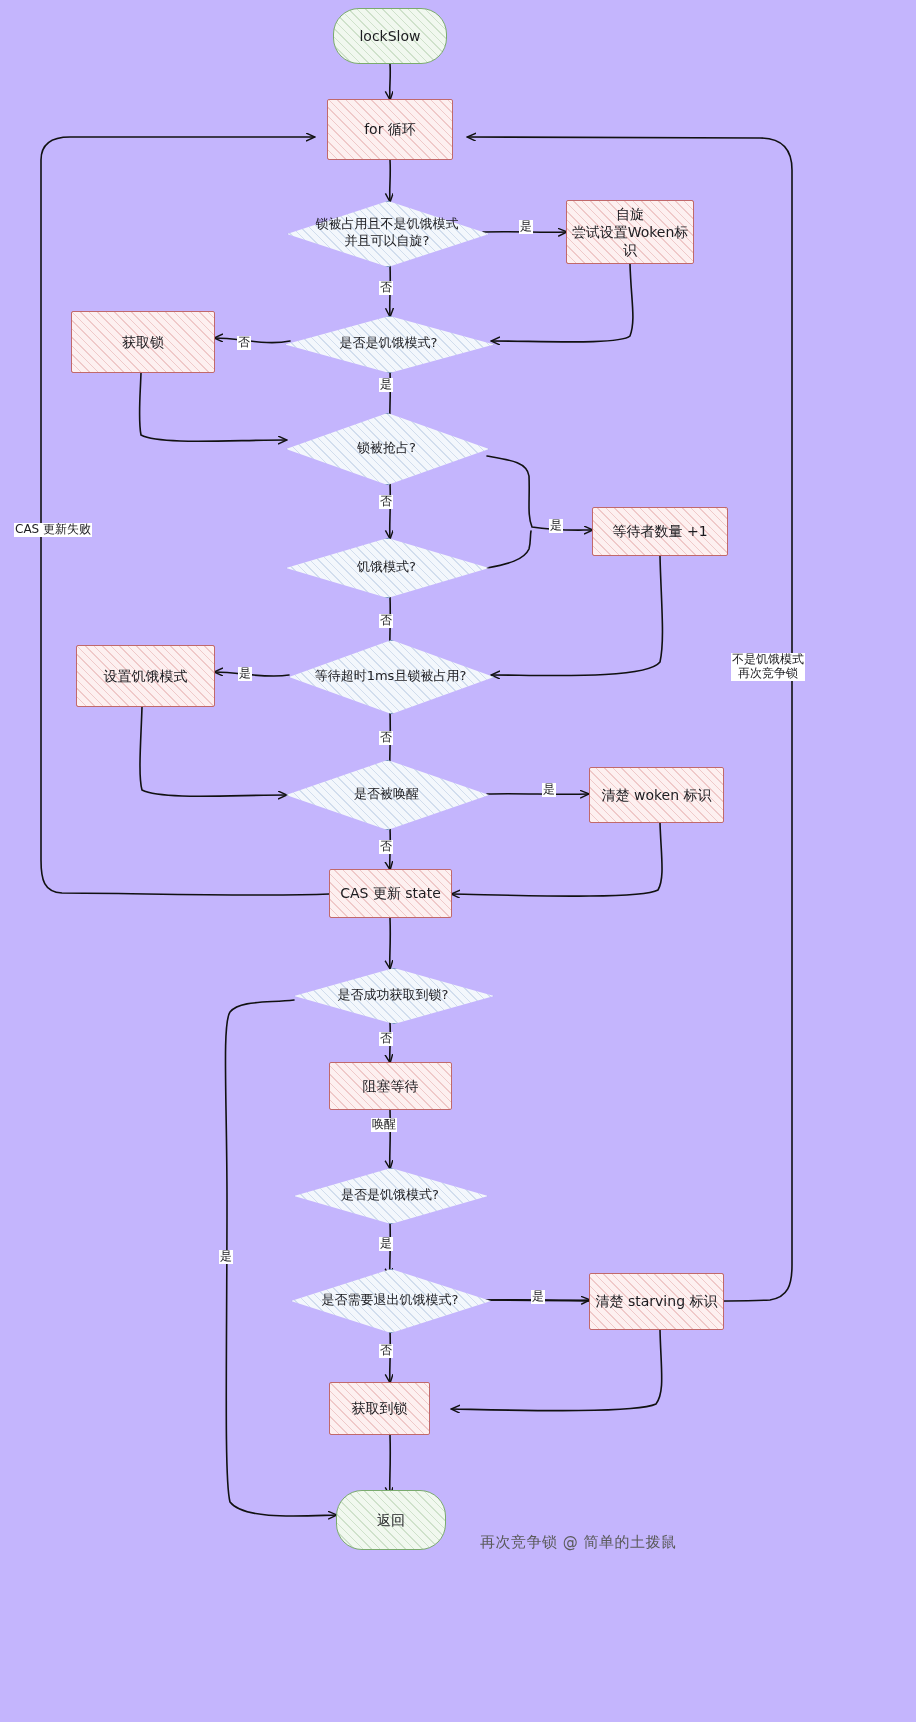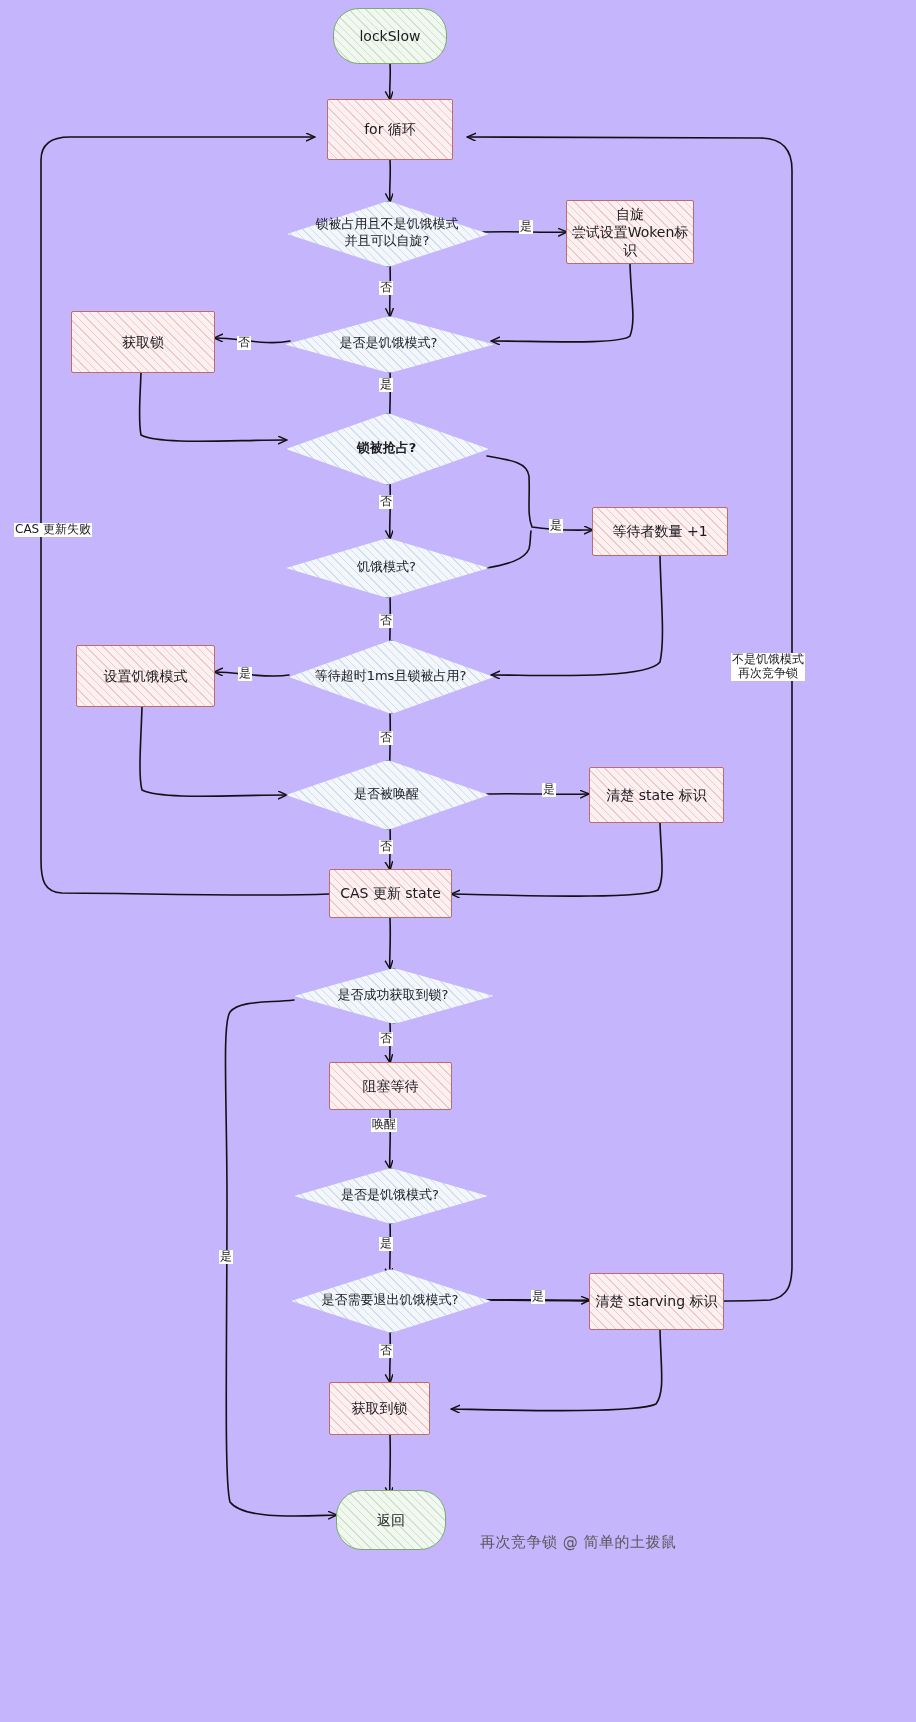--- a/index.html
+++ b/index.html
@@ -151,21 +151,21 @@
 
   <div class="node diamond" style="left:285px;top:316px;width:207px;height:55px;">
     <div class="dshape"></div>
     <div class="dtext">是否是饥饿模式?</div>
   </div>
 
   <div class="node rect" style="left:71px;top:311px;width:144px;height:62px;">
     <span>获取锁</span>
   </div>
 
-  <div class="node diamond" style="left:286px;top:413px;width:201px;height:70px;font-weight:bold;">
+  <div class="node diamond" style="left:286px;top:413px;width:201px;height:70px;">
     <div class="dshape"></div>
     <div class="dtext">锁被抢占?</div>
   </div>
 
   <div class="node rect" style="left:592px;top:507px;width:136px;height:49px;">
     <span>等待者数量 +1</span>
   </div>
 
   <div class="node diamond" style="left:286px;top:538px;width:201px;height:58px;">
     <div class="dshape"></div>
@@ -180,21 +180,21 @@
   <div class="node diamond" style="left:286px;top:760px;width:201px;height:68px;">
     <div class="dshape"></div>
     <div class="dtext">是否被唤醒</div>
   </div>
 
   <div class="node rect" style="left:76px;top:645px;width:139px;height:62px;">
     <span>设置饥饿模式</span>
   </div>
 
   <div class="node rect" style="left:589px;top:767px;width:135px;height:56px;">
-    <span>清楚 state 标识</span>
+    <span>清楚 woken 标识</span>
   </div>
 
   <div class="node rect" style="left:329px;top:869px;width:123px;height:49px;">
     <span>CAS 更新 state</span>
   </div>
 
   <div class="node diamond" style="left:294px;top:968px;width:198px;height:54px;">
     <div class="dshape"></div>
     <div class="dtext">是否成功获取到锁?</div>
   </div>

